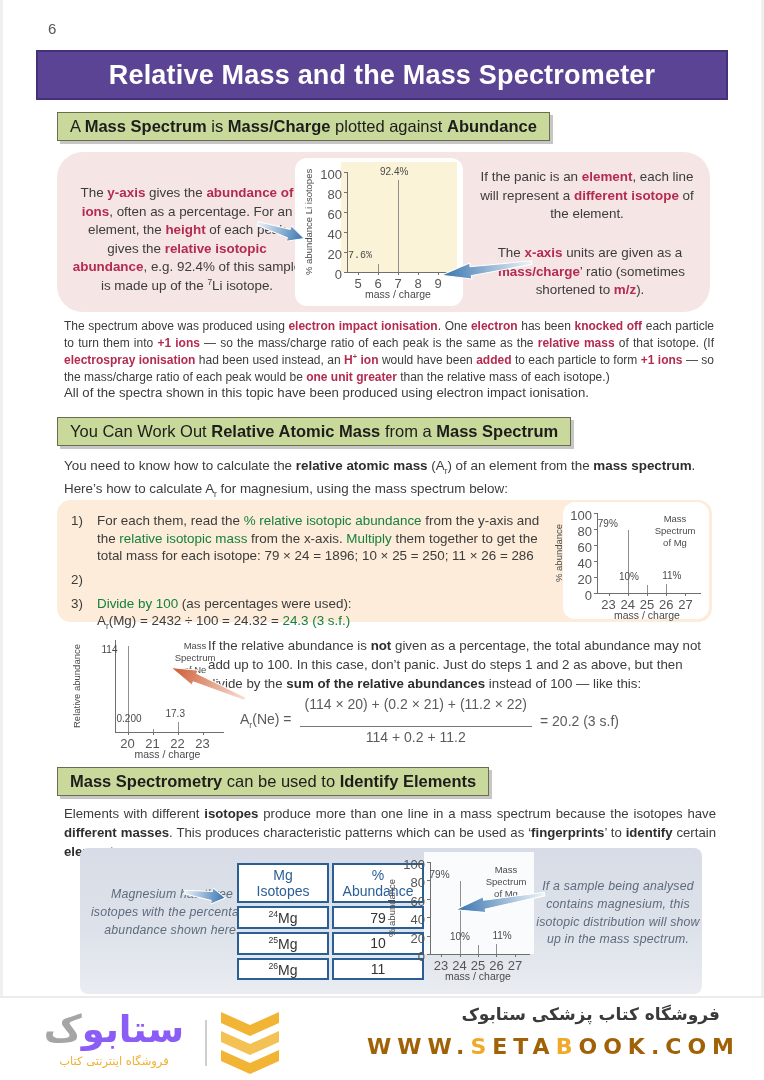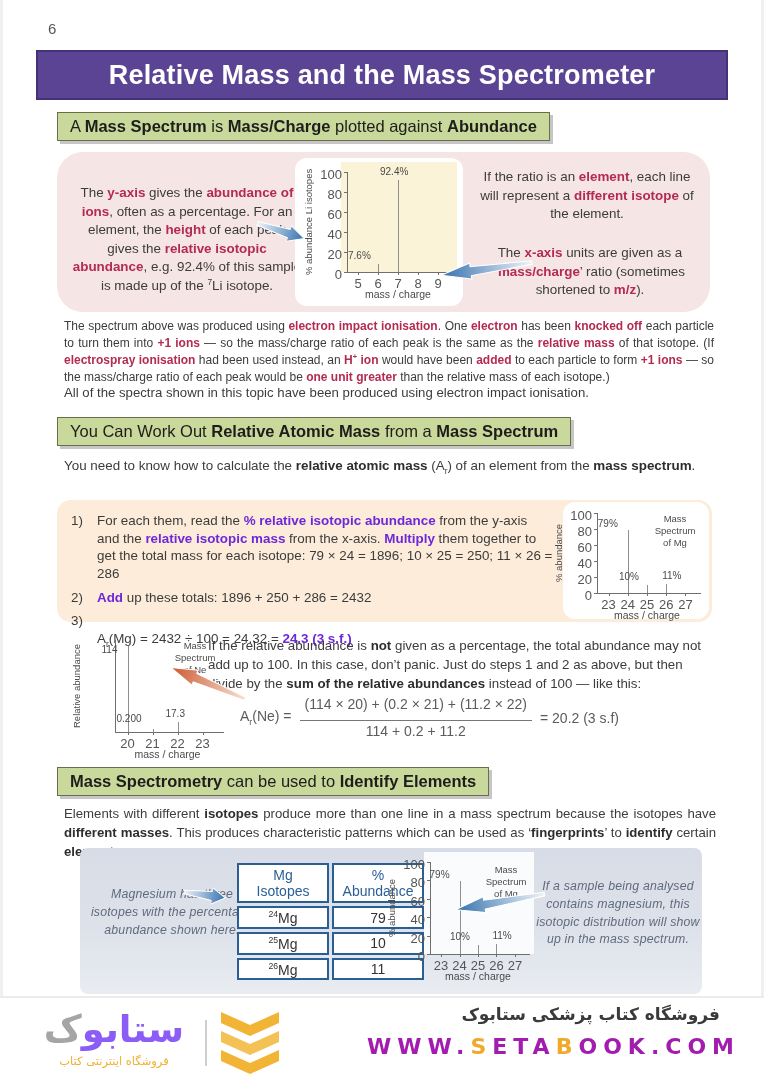--- a/index.html
+++ b/index.html
@@ -16,25 +16,25 @@
           display:flex;align-items:center;justify-content:center;color:#fff;font-size:27px;font-weight:700;letter-spacing:.2px}
   .greenhead{background:#c9d89b;border:1px solid #6b6b4d;box-shadow:3px 3px 0 #c6c6c6;
              padding:4px 12px;font-size:16.5px;color:#1d1d1b;display:inline-block;white-space:nowrap}
   #h1box{left:57px;top:112px}
   #h2box{left:57px;top:417px}
   #h3box{left:57px;top:767px}
   
   .r{color:#b42b50;font-weight:700}
   .rsup{color:#b42b50;font-weight:700;vertical-align:super;font-size:.62em}
   .b{font-weight:700;color:#2e2e2e}
-  .o{color:#6d28d9;font-weight:700}
+  .o{color:#15803d;font-weight:400}
   .hb{font-weight:700}
   .sub{vertical-align:sub;font-size:.62em}
   .sup{vertical-align:super;font-size:.62em}
-  .dk{color:#a21caf}
+  .dk{color:#a16207}
   .gold{color:#f0a92b}
   
   #pinkbox{left:57px;top:152px;width:653px;height:160px;background:#f6e5e5;border-radius:26px}
   #pink-left{left:14px;top:32px;width:232px;text-align:center;font-size:13.4px;line-height:1.38}
   #pink-right-top{left:417px;top:16px;width:226px;text-align:center;font-size:13.4px;line-height:1.38}
   #pink-right-bottom{left:420px;top:92px;width:226px;text-align:center;font-size:13.4px;line-height:1.38}
   .white-panel{background:#fff;border-radius:12px}
   
   #para1{left:64px;top:318px;width:650px;font-size:12px;line-height:1.42;text-align:justify}
   #para1b{left:64px;top:385px;width:650px;font-size:13.2px}
@@ -42,21 +42,21 @@
   #para3{left:64px;top:804px;width:652px;font-size:13.2px;line-height:1.45;text-align:justify}
   
   #orangebox{left:57px;top:500px;width:655px;height:122px;background:#fcecd9;border-radius:14px}
   #steps{left:14px;top:12px;width:482px;font-size:13.4px;line-height:1.32}
   .step{display:flex;gap:10px;margin-bottom:6px}
   .stepnum{flex:0 0 16px}
   
   #ne-text{left:208px;top:636px;width:508px;font-size:13.3px;line-height:1.44}
   #formula{left:240px;top:696px;display:flex;align-items:center;gap:8px;font-size:14px;color:#5c5c5c;white-space:nowrap}
   .frac{display:inline-flex;flex-direction:column;text-align:center}
-  .num{border-bottom:1px solid #777;padding:0 5px 8px}
+  .num{border-bottom:1px solid #777;padding:0 5px 14px}
   .den{padding-top:2px}
   
   #bluebox{left:80px;top:848px;width:622px;height:146px;border-radius:8px;
            background:linear-gradient(180deg,#d7dce6 0%,#dde2ea 55%,#e9ecf1 100%)}
   .handnote{font-style:italic;color:#5f6b7d;font-size:12.3px;line-height:1.45;text-align:center;letter-spacing:.2px}
   #note-left{left:8px;top:38px;width:168px}
   #note-right{left:452px;top:30px;width:172px}
   #mgtable{left:154px;top:12px;border-collapse:separate;border-spacing:3px}
   #mgtable td{background:#fff;border:2px solid #2a5f96;text-align:center;font-size:14px;color:#333;
               padding:1px 8px;min-width:72px}
@@ -142,60 +142,60 @@
       <div class="ch ctick xlab2" style="left: 51px; top: 118px; width: 24px;">5</div>
       <div class="ch cax" style="left: 83px; top: 114px; width: 1px; height: 3px;"></div>
       <div class="ch ctick xlab2" style="left: 71px; top: 118px; width: 24px;">6</div>
       <div class="ch cax" style="left: 103px; top: 114px; width: 1px; height: 3px;"></div>
       <div class="ch ctick xlab2" style="left: 91px; top: 118px; width: 24px;">7</div>
       <div class="ch cax" style="left: 123px; top: 114px; width: 1px; height: 3px;"></div>
       <div class="ch ctick xlab2" style="left: 111px; top: 118px; width: 24px;">8</div>
       <div class="ch cax" style="left: 143px; top: 114px; width: 1px; height: 3px;"></div>
       <div class="ch ctick xlab2" style="left: 131px; top: 118px; width: 24px;">9</div>
       <div class="ch cpeak" style="left: 83px; top: 106.4px; width: 1px; height: 7.6px;"></div>
-      <div class="ch cplab" style="left: 53px; top: 92.4px;">7.6%</div>
+      <div class="ch cplab" style="left: 53px; top: 92.4px; font-family: Liberation Mono, monospace;">7.6%</div>
       <div class="ch cpeak" style="left: 103px; top: 21.6px; width: 1px; height: 92.4px;"></div>
       <div class="ch cplab" style="left: 85px; top: 7.6px;">92.4%</div>
       <div class="ch cytitle" style="left: 6px; top: 14px; height: 100px;">% abundance Li isotopes</div>
       <div class="ch cxtitle" style="left: 42px; top: 130px; width: 122px;">mass / charge</div>
     </div>
-  <div class="abs" id="pink-right-top"><span>If the ratio is an </span><span class="r">element</span><span>, each line will represent a </span><span class="r">different isotope</span><span> of the element.</span></div>
+  <div class="abs" id="pink-right-top"><span>If the panic is an </span><span class="r">element</span><span>, each line will represent a </span><span class="r">different isotope</span><span> of the element.</span></div>
   <div class="abs" id="pink-right-bottom"><span>The </span><span class="r">x-axis</span><span> units are given as a ‘</span><span class="r">mass/charge</span><span>’ ratio (sometimes shortened to </span><span class="r">m/z</span><span>).</span></div>
 </div>
 
 <svg class="arrow" style="left:255px;top:222px;width:52px;transform:rotate(18deg)" viewBox="0 0 100 20" preserveAspectRatio="none">
   <path d="M2,8 L66,5 L66,1 L97,10 L66,19 L66,15 L2,12 Z" fill="url(#gradBlue)" stroke="#ffffff" stroke-width="1.2"></path>
 </svg>
 <svg class="arrow" style="left:438px;top:260px;width:96px;transform:rotate(172deg)" viewBox="0 0 100 20" preserveAspectRatio="none">
   <path d="M2,8 L66,5 L66,1 L97,10 L66,19 L66,15 L2,12 Z" fill="url(#gradBlue)" stroke="#ffffff" stroke-width="1.2"></path>
 </svg>
 
 <div class="abs" id="para1"><span>The spectrum above was produced using </span><span class="r">electron impact ionisation</span><span>.  One </span><span class="r">electron</span><span> has been </span><span class="r">knocked off</span><span> each particle to turn them into </span><span class="r">+1 ions</span><span> — so the mass/charge ratio of each peak is the same as the </span><span class="r">relative mass</span><span> of that isotope. (If </span><span class="r">electrospray ionisation</span><span> had been used instead, an </span><span class="r">H</span><span class="rsup">+</span><span class="r"> ion</span><span> would have been </span><span class="r">added</span><span> to each particle to form </span><span class="r">+1 ions</span><span> — so the mass/charge ratio of each peak would be </span><span class="r">one unit greater</span><span> than the relative mass of each isotope.)</span></div>
 <div class="abs" id="para1b"><span>All of the spectra shown in this topic have been produced using electron impact ionisation.</span></div>
 
 <div class="abs greenhead" id="h2box"><span>You Can Work Out </span><span class="hb">Relative Atomic Mass</span><span> from a </span><span class="hb">Mass Spectrum</span></div>
 
 <div class="abs" id="s2intro">
   <div><span>You need to know how to calculate the </span><span class="b">relative atomic mass</span><span> (A</span><span class="sub">r</span><span>) of an element from the </span><span class="b">mass spectrum</span><span>.</span></div>
+  <div><span>Here’s how to calculate A</span><span class="sub">r</span><span> for magnesium, using the mass spectrum below:</span></div>
 </div>
 
 <div class="abs" id="orangebox">
   <div class="abs" id="steps">
     <div class="step">
       <span class="stepnum">1)</span>
       <span><span>For each them, read the </span><span class="o">% relative isotopic abundance</span><span> from the y-axis and the </span><span class="o">relative isotopic mass</span><span> from the x-axis.  </span><span class="o">Multiply</span><span> them together to get the total mass for each isotope:  79 × 24 = 1896;  10 × 25 = 250;  11 × 26 = 286</span></span>
     </div>
     <div class="step">
       <span class="stepnum">2)</span>
-      <span><span class="o">Add</span><span> up these totals:  1896 + 250 + 286 = 2432</span></span>
     </div>
     <div class="step">
       <span class="stepnum">3)</span>
       <span>
-        <br>
+        <span><span class="o">Divide by 100</span><span> (as percentages were used):</span></span><br>
         <span><span>A</span><span class="sub">r</span><span>(Mg) = 2432 ÷ 100 = 24.32 = </span><span class="o">24.3 (3 s.f.)</span></span>
       </span>
     </div>
   </div>
   <div class="abs white-panel" style="left:506px;top:2px;width:146px;height:117px"></div>
   <div class="spectrum" style="left:496px;top:1px;width:160px;height:120px">
       <div class="ch cax" style="left: 44px; top: 12px; width: 1px; height: 80px;"></div>
       <div class="ch cax" style="left: 44px; top: 92px; width: 104px; height: 1px;"></div>
       <div class="ch cax" style="left: 41px; top: 92px; width: 3px; height: 1px;"></div>
       <div class="ch ctick ylab" style="left: 11px; top: 87px; width: 28px;">0</div>

